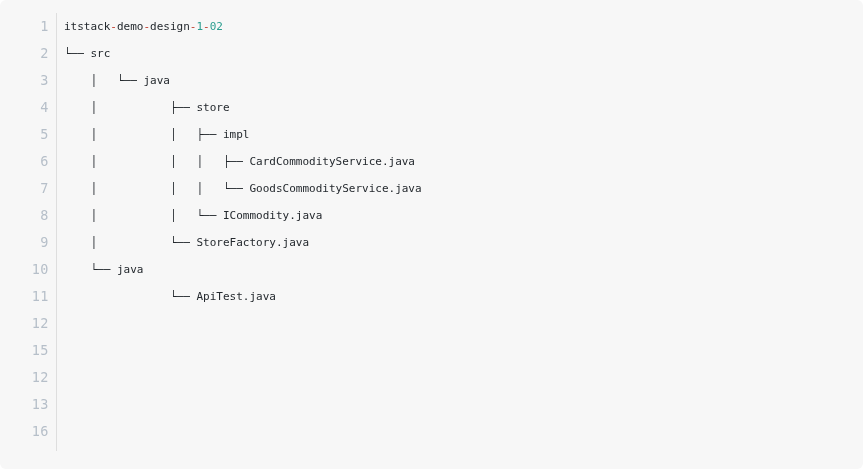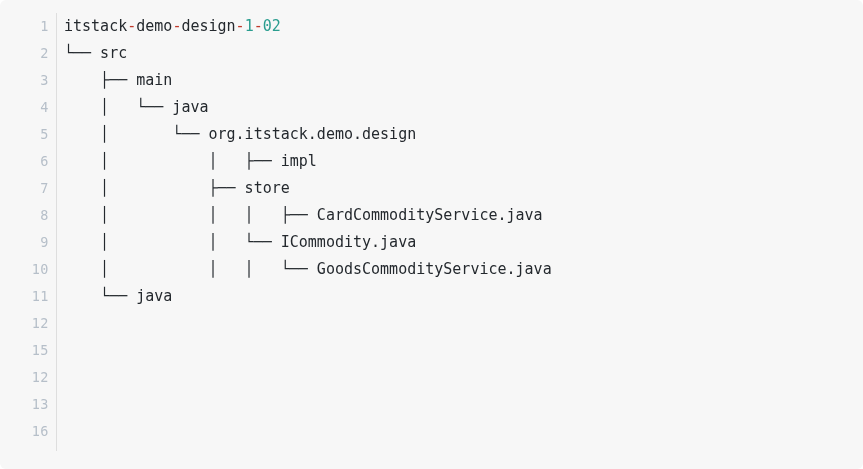--- a/index.html
+++ b/index.html
@@ -61,21 +61,21 @@
   .code-area {
     flex: 1 1 auto;
     padding-left: 8px;
     position: relative;
     z-index: 2;
   }
   .code-line {
     height: 27px;
     line-height: 27px;
     font-family: "DejaVu Sans Mono", monospace;
-    font-size: 15px;
+    font-size: 11px;
     color: #24292e;
     white-space: pre;
     letter-spacing: 0px;
   }
   .tok-punct { color: #c0392b; }
   .tok-num   { color: #2a9d8f; }
 </style>
 </head>
 <body>
 
@@ -98,24 +98,24 @@
       <span class="line-no">12</span>
       <span class="line-no">15</span>
       <span class="line-no">12</span>
       <span class="line-no">13</span>
       <span class="line-no">16</span>
     </div>
 
   <div class="code-area">
       <div class="code-line"><span>itstack</span><span class="tok-punct">-</span><span>demo</span><span class="tok-punct">-</span><span>design</span><span class="tok-punct">-</span><span class="tok-num">1</span><span class="tok-punct">-</span><span class="tok-num">02</span></div>
       <div class="code-line">└── src</div>
-      <div class="code-line">    ├── main</div>
       <div class="code-line">    │   └── java</div>
-      <div class="code-line">    │       └── org.itstack.demo.design</div>
+      <div class="code-line">    │           ├── store</div>
       <div class="code-line">    │           │   ├── impl</div>
-      <div class="code-line">    │           ├── store</div>
       <div class="code-line">    │           │   │   ├── CardCommodityService.java</div>
+      <div class="code-line">    │           │   │   └── GoodsCommodityService.java</div>
       <div class="code-line">    │           │   └── ICommodity.java</div>
-      <div class="code-line">    │           │   │   └── GoodsCommodityService.java</div>
+      <div class="code-line">    │           └── StoreFactory.java</div>
       <div class="code-line">    └── java</div>
+      <div class="code-line">                └── ApiTest.java</div>
     </div>
 
 </div>
 
 </body></html>

